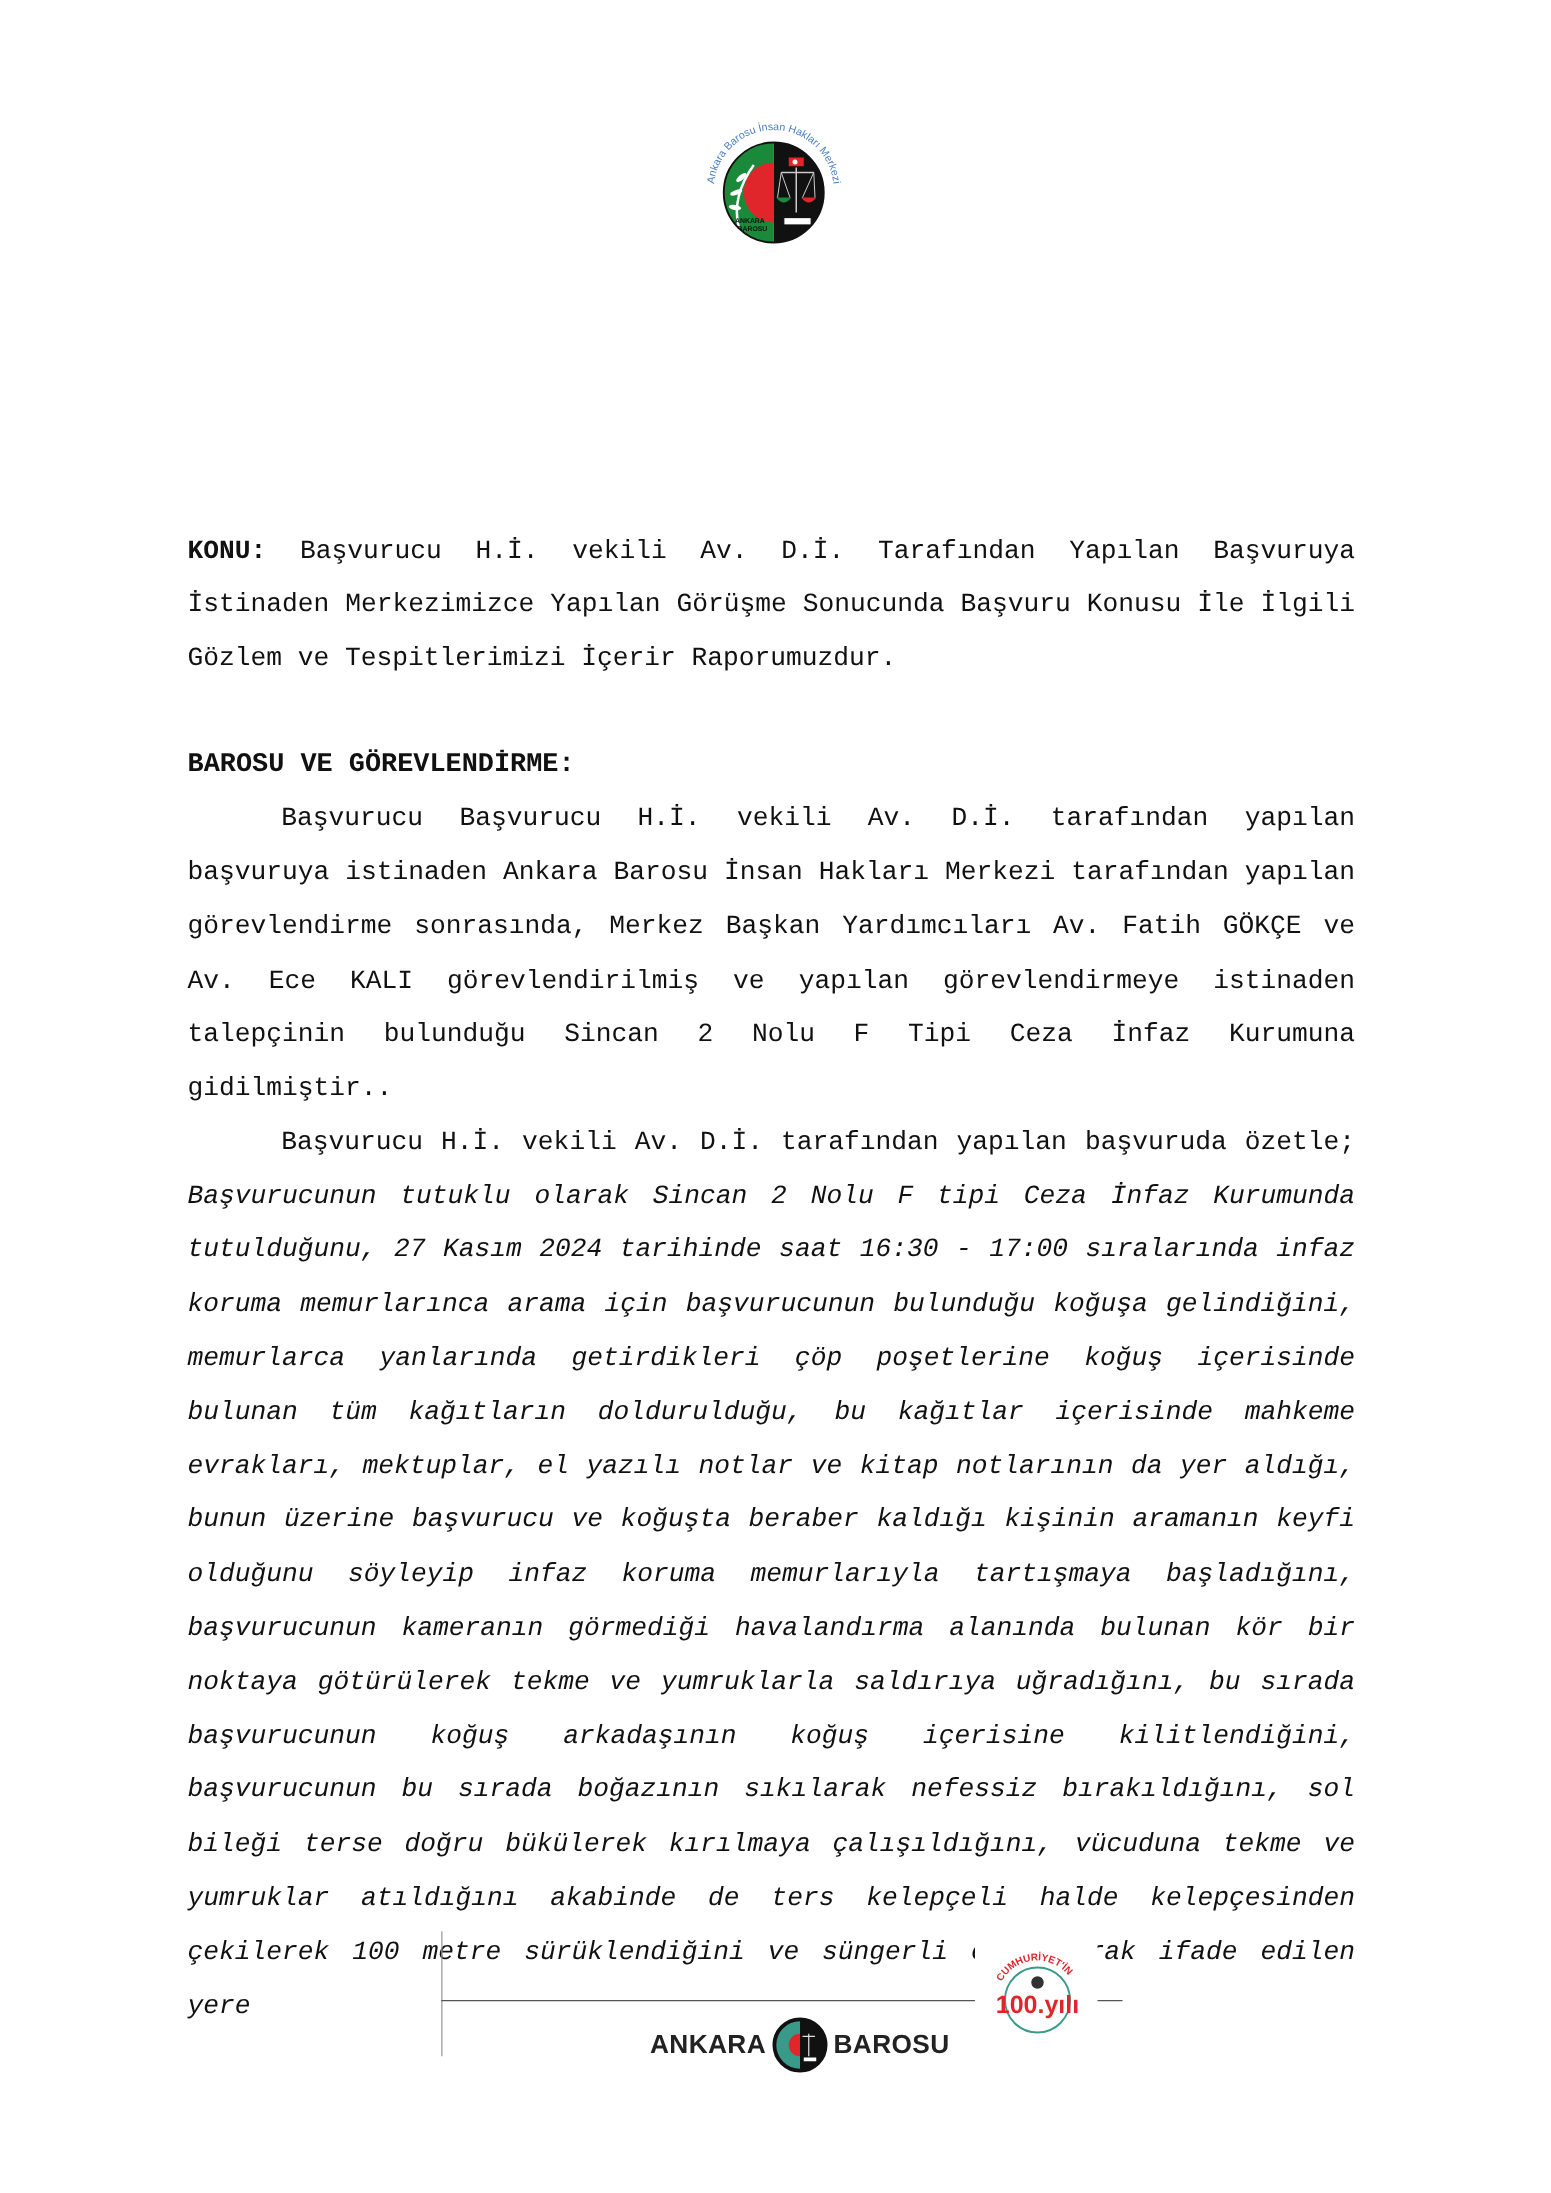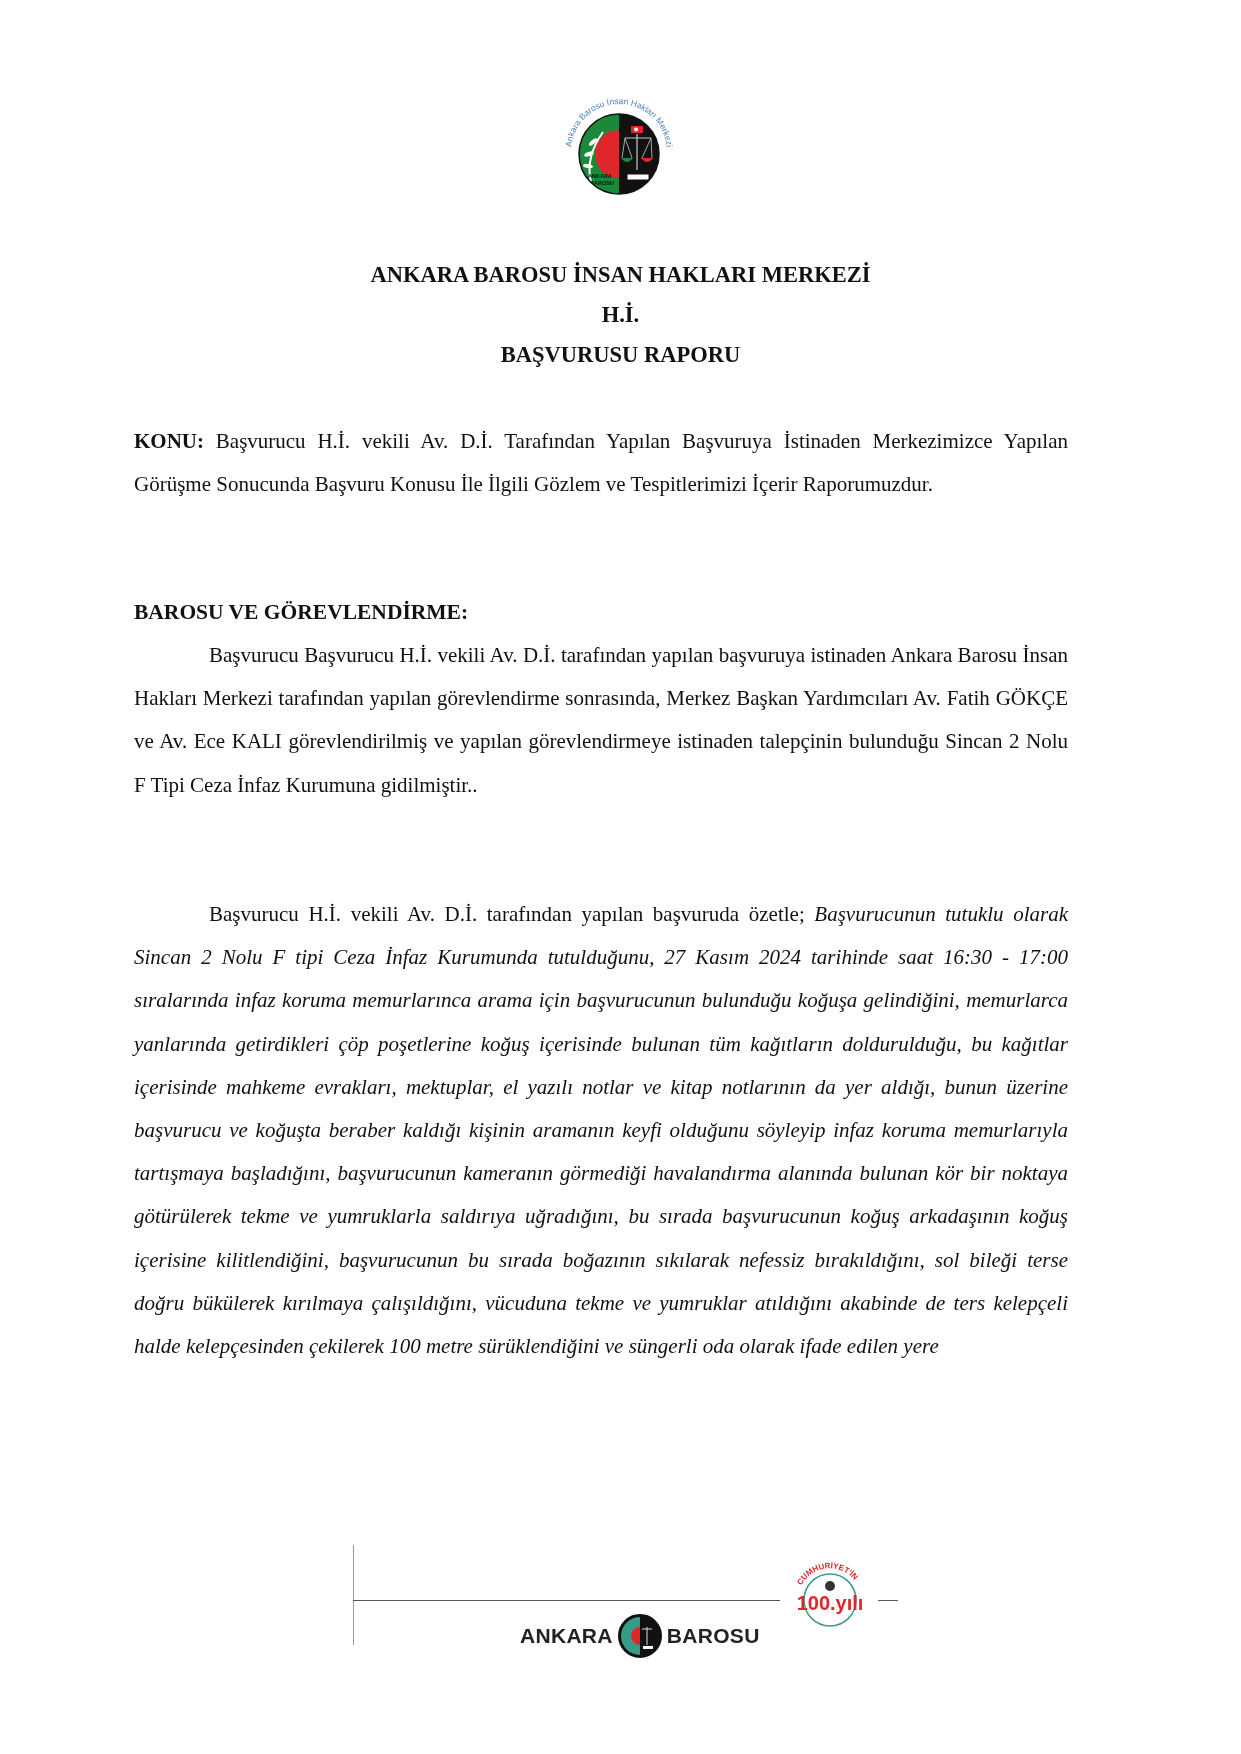--- a/index.html
+++ b/index.html
@@ -6,21 +6,21 @@
     body { width: 1241px; height: 1754px; position: relative; overflow: hidden; }
     .page { position: absolute; left: 0; top: 0; width: 1241px; height: 1754px; background: #fff; font-family: "Liberation Serif", "DejaVu Serif", serif; color: #111; }
 
     
     .top-logo { position: absolute; left: 555px; top: 82px; width: 128px; height: 128px; }
 
     
     .titles { position: absolute; left: 0; width: 1241px; top: 255px; text-align: center; font-weight: bold; font-size: 22.5px; }
     .titles div { height: 40px; line-height: 40px; }
 
-    .body { position: absolute; left: 134px; width: 934px; font-size: 21px; }
+    .body { position: absolute; left: 150px; width: 934px; font-size: 21px; font-family: Liberation Mono, monospace; }
     .para { line-height: 43.2px; text-align: justify; text-align-last: left; margin: 0; }
     .indent { text-indent: 75px; }
     .heading { font-weight: bold; font-size: 21.5px; line-height: 40px; margin: 0; }
     .bold { font-weight: bold; }
     .ital { font-style: italic; }
 
     
     .footer-vline { position: absolute; left: 353px; top: 1545px; width: 1px; height: 100px; background: #9a9a9a; }
     .footer-hline { position: absolute; left: 353px; top: 1600px; width: 545px; height: 1px; background: #555; }
     .footer-brand { position: absolute; left: 520px; top: 1612px; height: 48px; display: flex; align-items: center; gap: 4px; font-family: "Liberation Sans", "DejaVu Sans", sans-serif; font-weight: bold; font-size: 21px; color: #222; letter-spacing: 0.3px; }
@@ -62,25 +62,20 @@
       <line x1="96" y1="56" x2="97" y2="76" stroke="#ccc" stroke-width="0.8"></line>
       <rect x="76" y="44" width="12" height="7" fill="#e0262b"></rect>
       <circle cx="81" cy="47.5" r="2" fill="#fff"></circle>
       <rect x="72" y="92" width="22" height="6" fill="#fff" stroke="#111" stroke-width="1"></rect>
       <text x="33" y="96" font-size="5.5" font-weight="bold" fill="#111" font-family="Liberation Sans, sans-serif">ANKARA</text>
       <text x="35" y="103" font-size="5.5" font-weight="bold" fill="#111" font-family="Liberation Sans, sans-serif">BAROSU</text>
     </g>
     <circle cx="64" cy="72" r="40" fill="none" stroke="#111" stroke-width="1.5"></circle>
   </svg>
 
-  <div class="titles">
-    <div>ANKARA BAROSU İNSAN HAKLARI MERKEZİ</div>
-    <div>H.İ.</div>
-    <div>BAŞVURUSU RAPORU</div>
-  </div>
 
   <div class="body" style="top: 420px;">
     <p class="para"><span class="bold">KONU:</span><span> Başvurucu H.İ. vekili Av. D.İ. Tarafından Yapılan Başvuruya İstinaden Merkezimizce Yapılan Görüşme Sonucunda Başvuru Konusu İle İlgili Gözlem ve Tespitlerimizi İçerir Raporumuzdur.</span></p>
   </div>
 
   <div class="body" style="top: 592px;">
     <p class="heading">BAROSU VE GÖREVLENDİRME:</p>
     <p class="para indent" style="margin-top: 2px;">Başvurucu Başvurucu H.İ. vekili Av. D.İ. tarafından yapılan başvuruya istinaden Ankara Barosu İnsan Hakları Merkezi tarafından yapılan görevlendirme sonrasında, Merkez Başkan Yardımcıları Av. Fatih GÖKÇE ve Av. Ece KALI görevlendirilmiş ve yapılan görevlendirmeye istinaden talepçinin bulunduğu Sincan 2 Nolu F Tipi Ceza İnfaz Kurumuna gidilmiştir..</p>
   </div>
 

